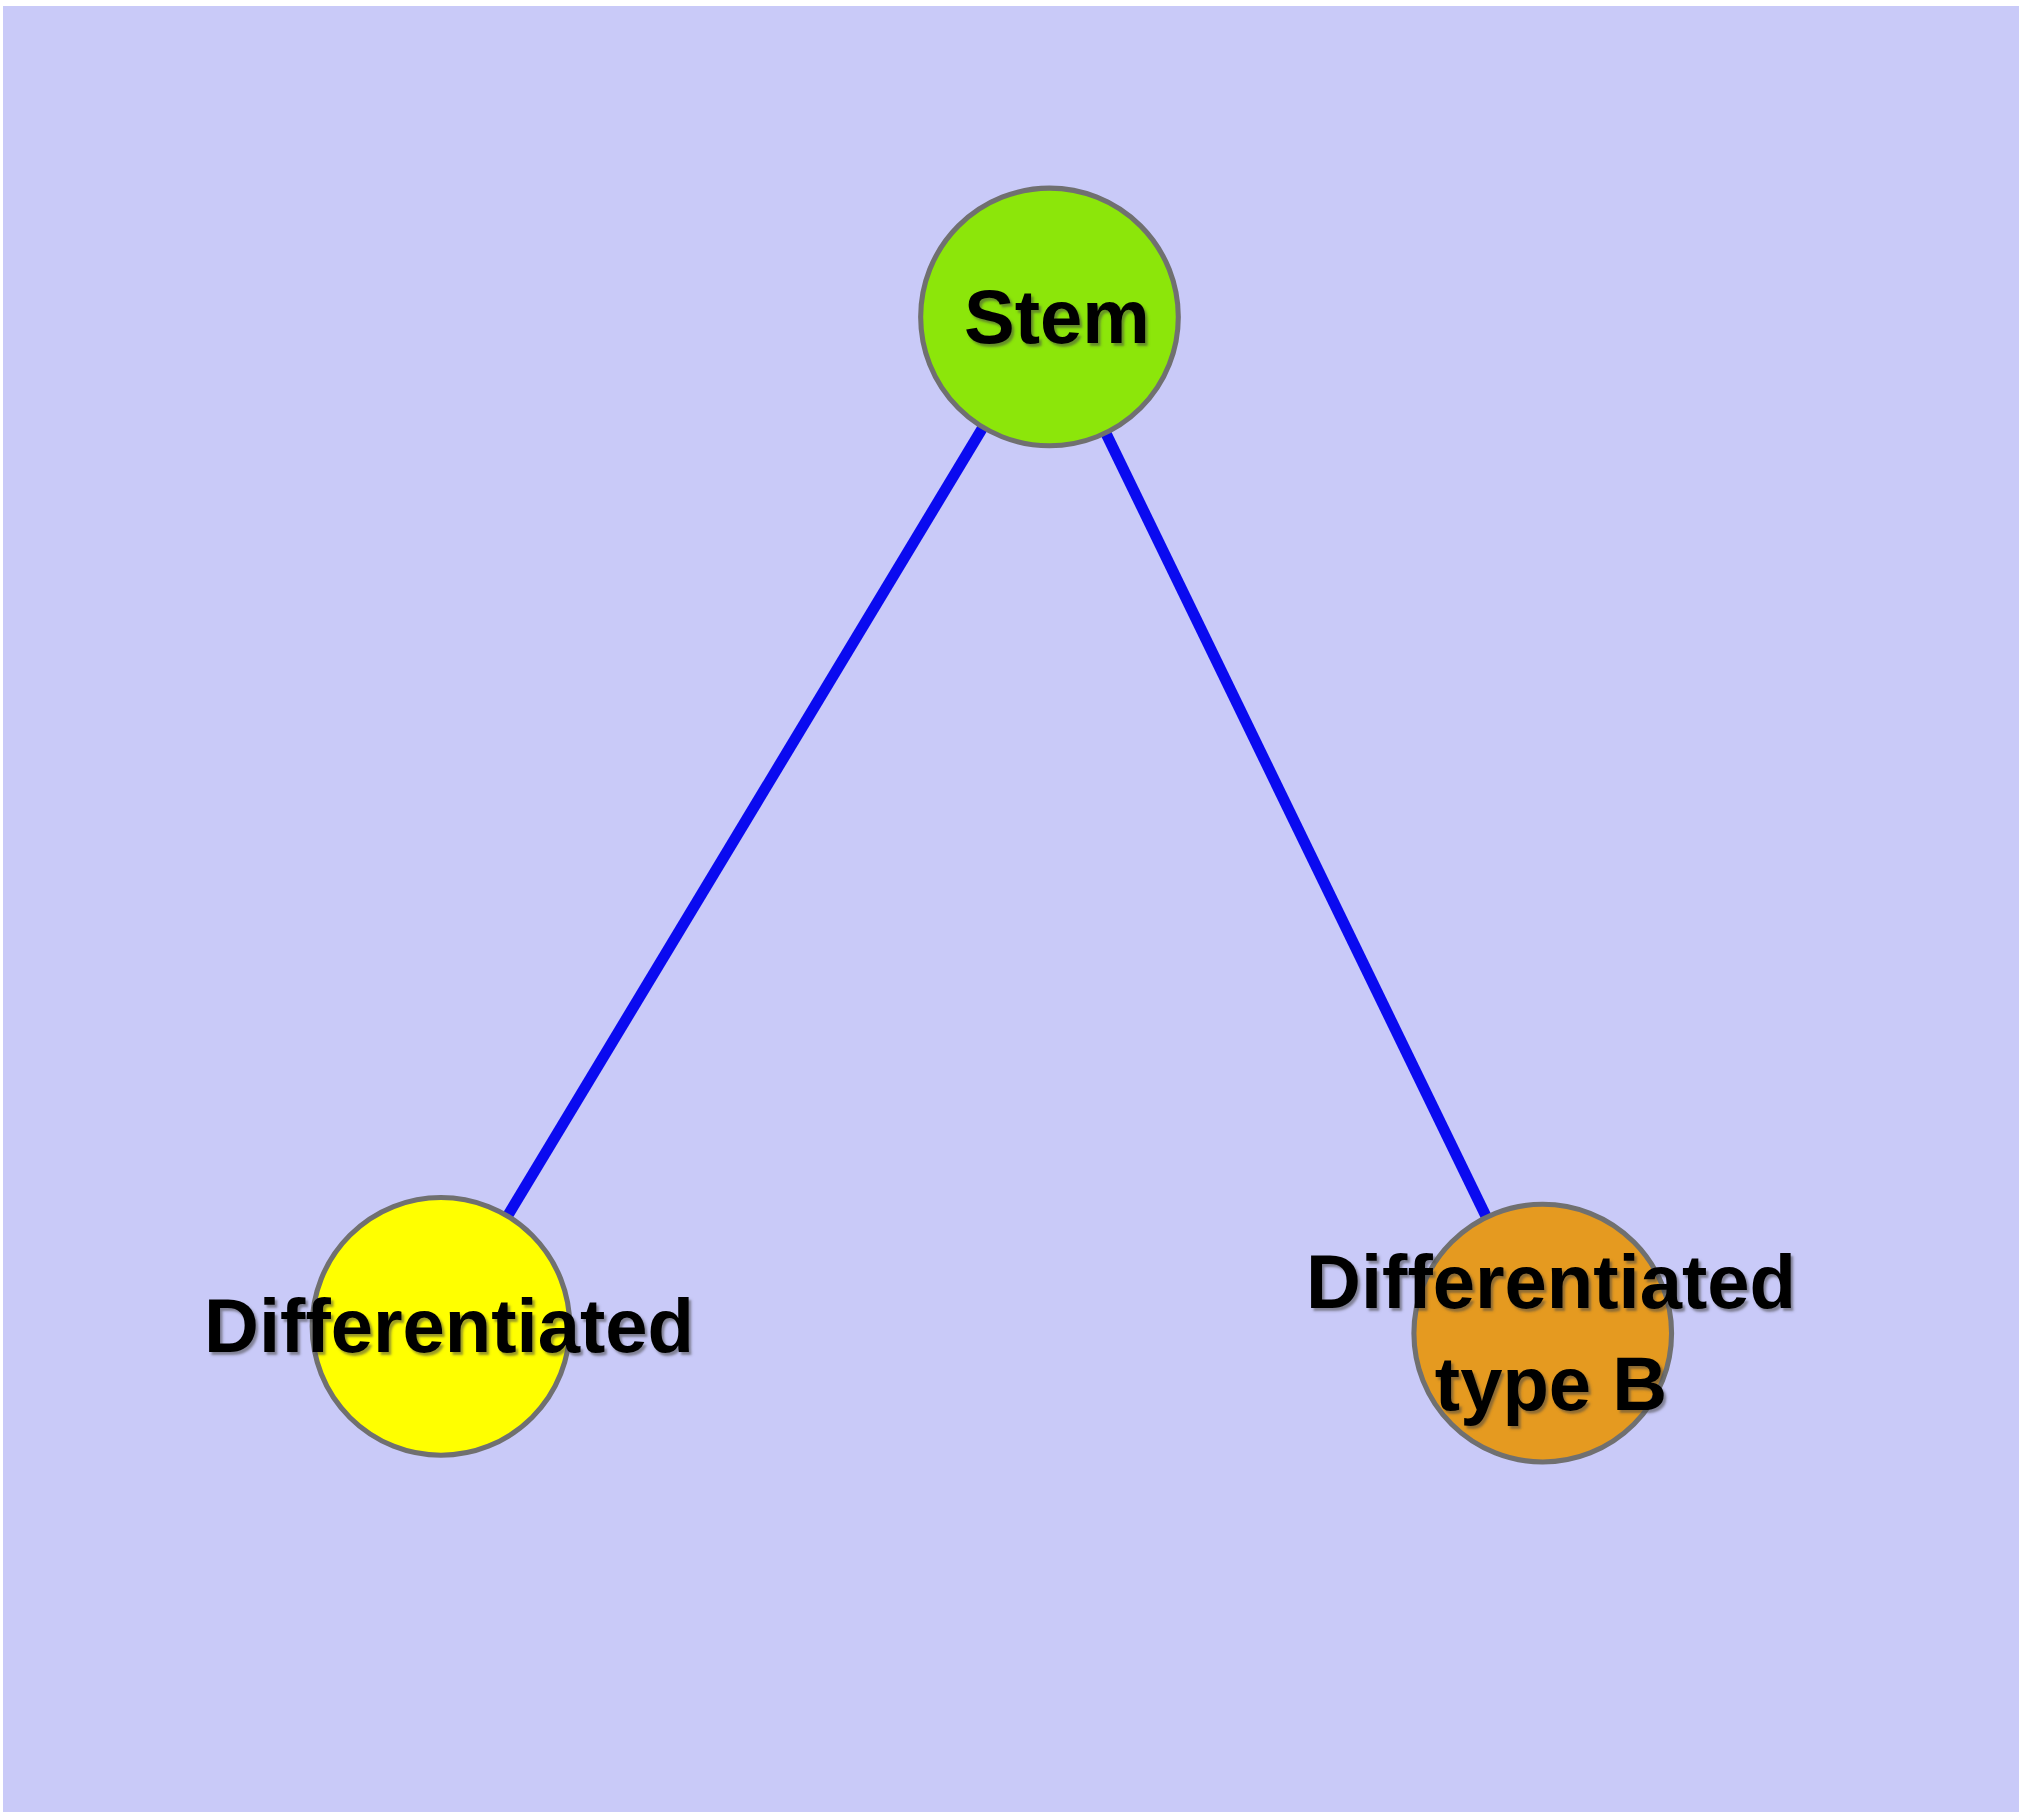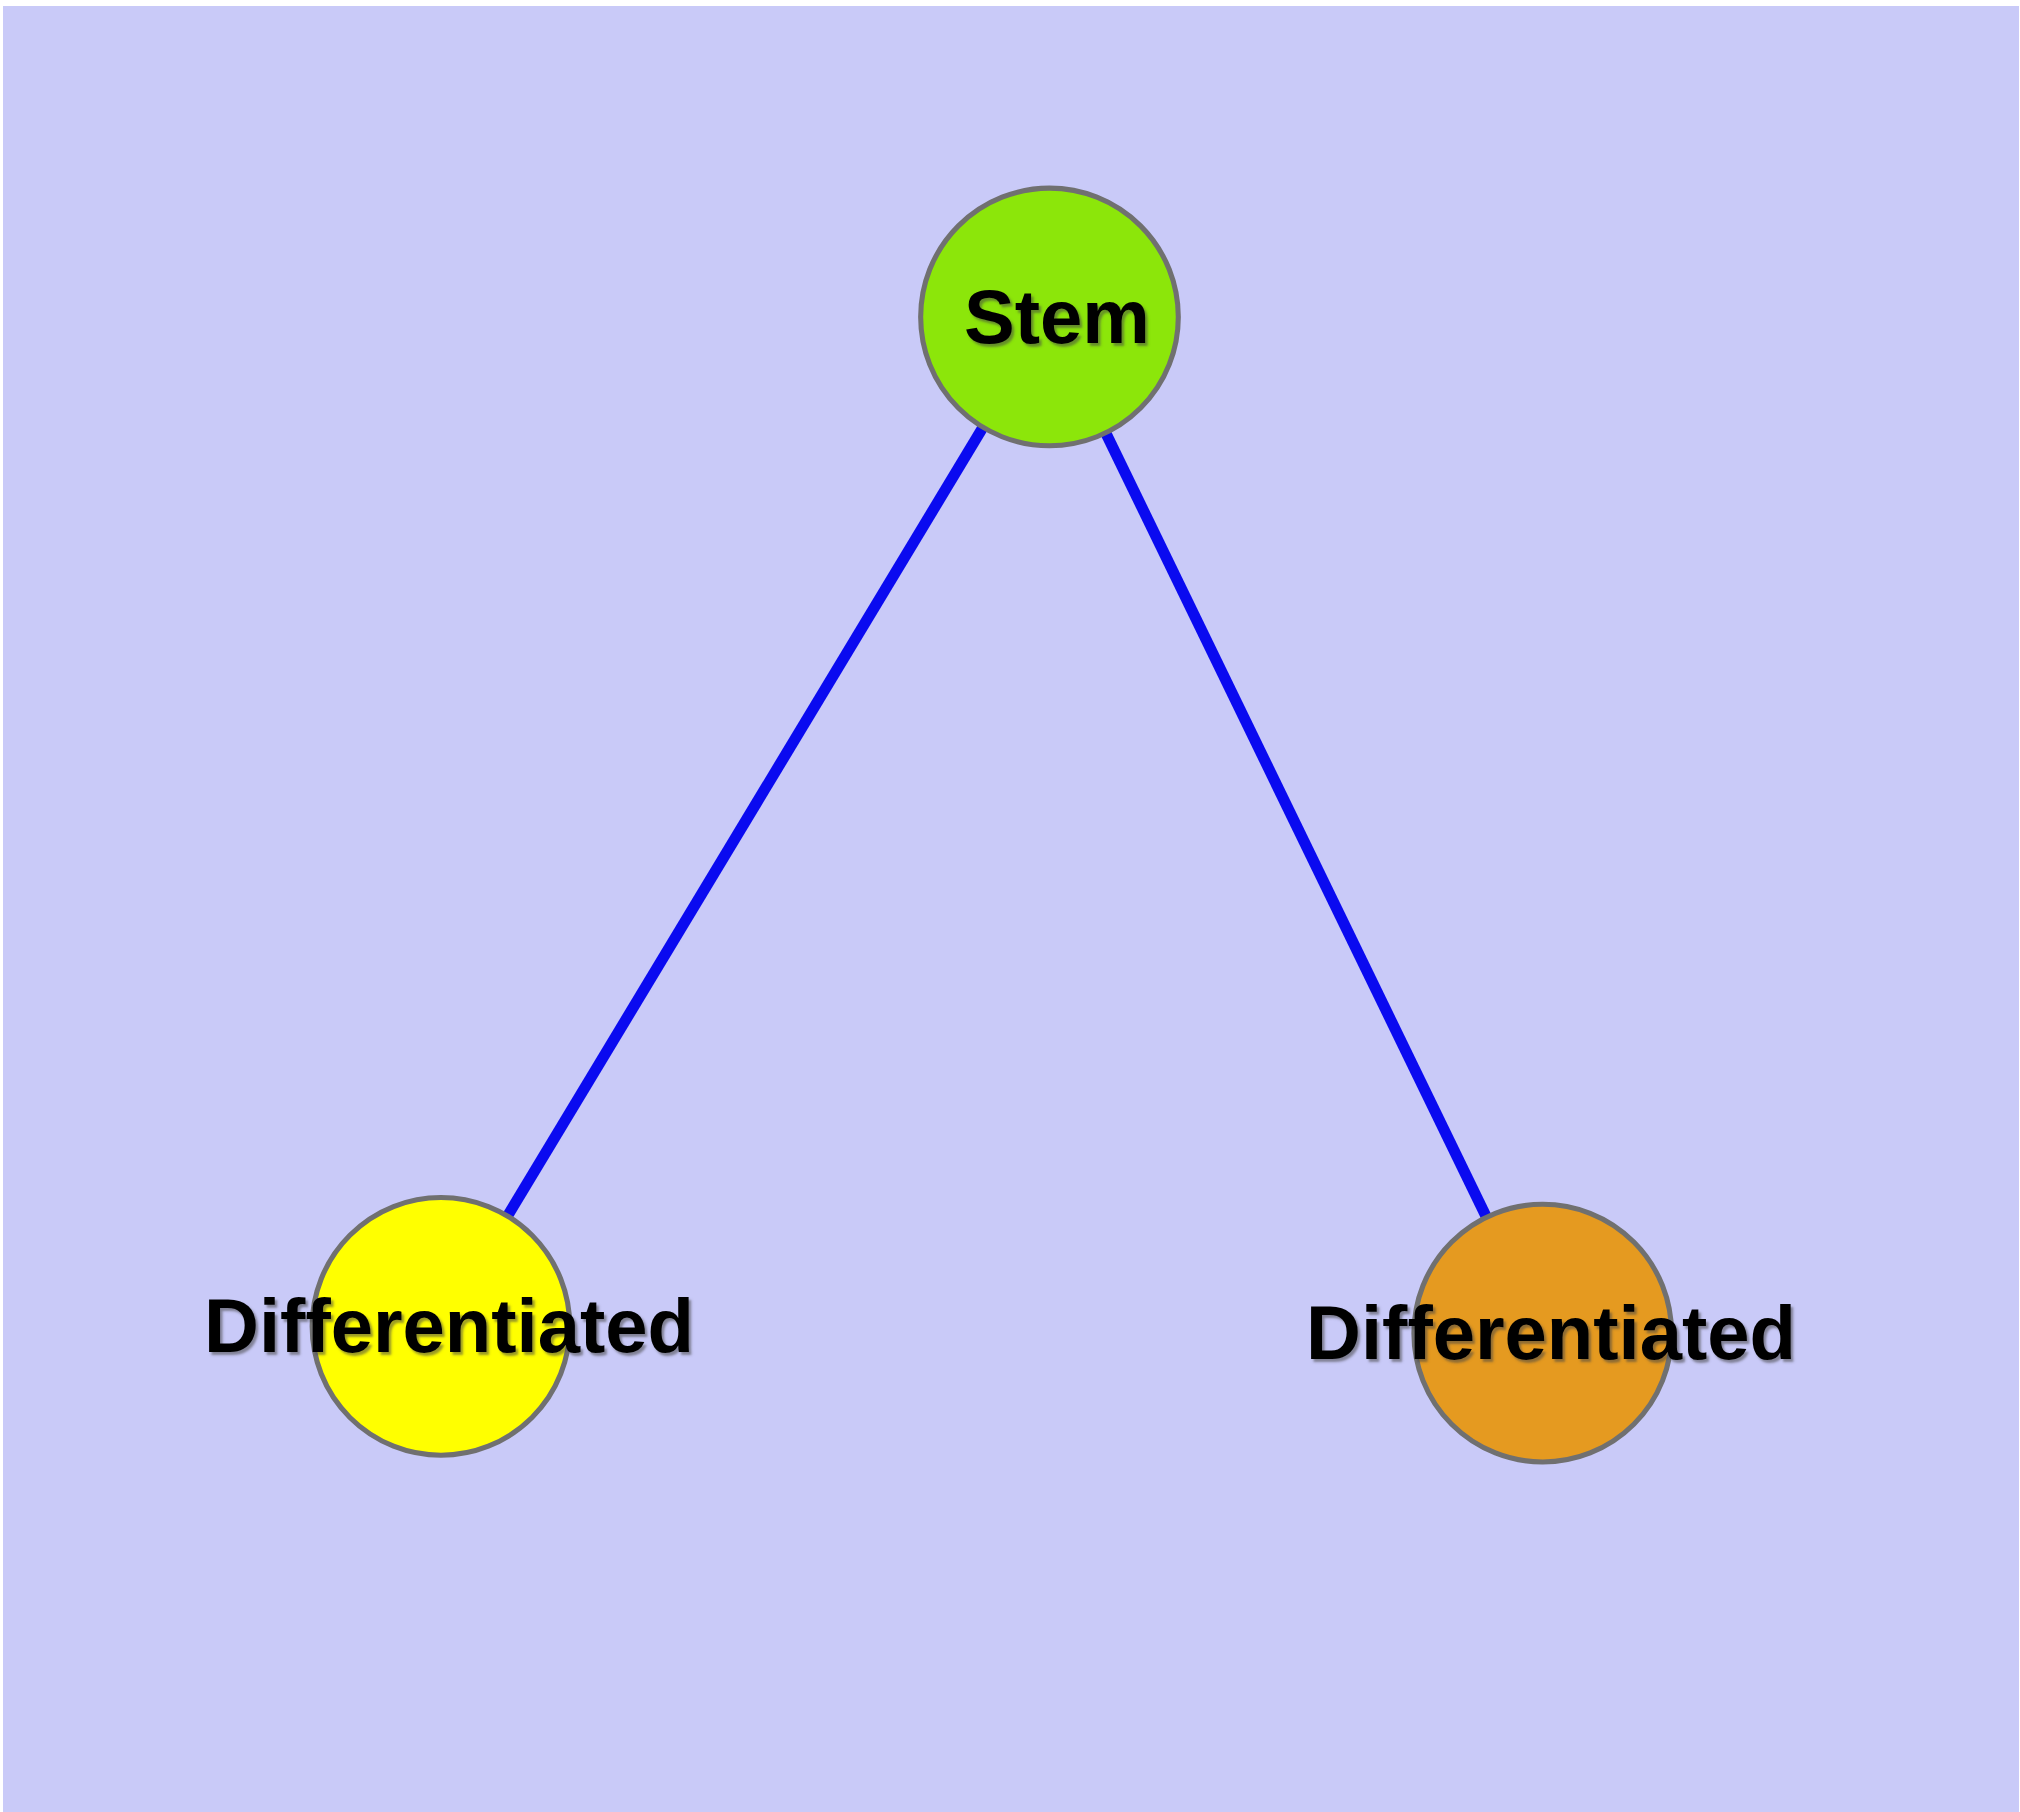--- a/index.html
+++ b/index.html
@@ -41,16 +41,17 @@
     </svg>
   <div class="labels" id="labels-layer">
       <div class="node-label" style="left: 1049px; top: 317px; color: rgb(0, 0, 0);">
         <div>Stem</div>
       </div>
       <div class="node-label" style="left: 441px; top: 1326px; color: rgb(0, 0, 0);">
         <div>Differentiated</div>
       </div>
       <div class="node-label" style="left: 1543px; top: 1333px; color: rgb(0, 0, 0);">
         <div>Differentiated</div>
+        <div>type B</div>
       </div>
     </div>
 </div>
 
 
 </body></html>

